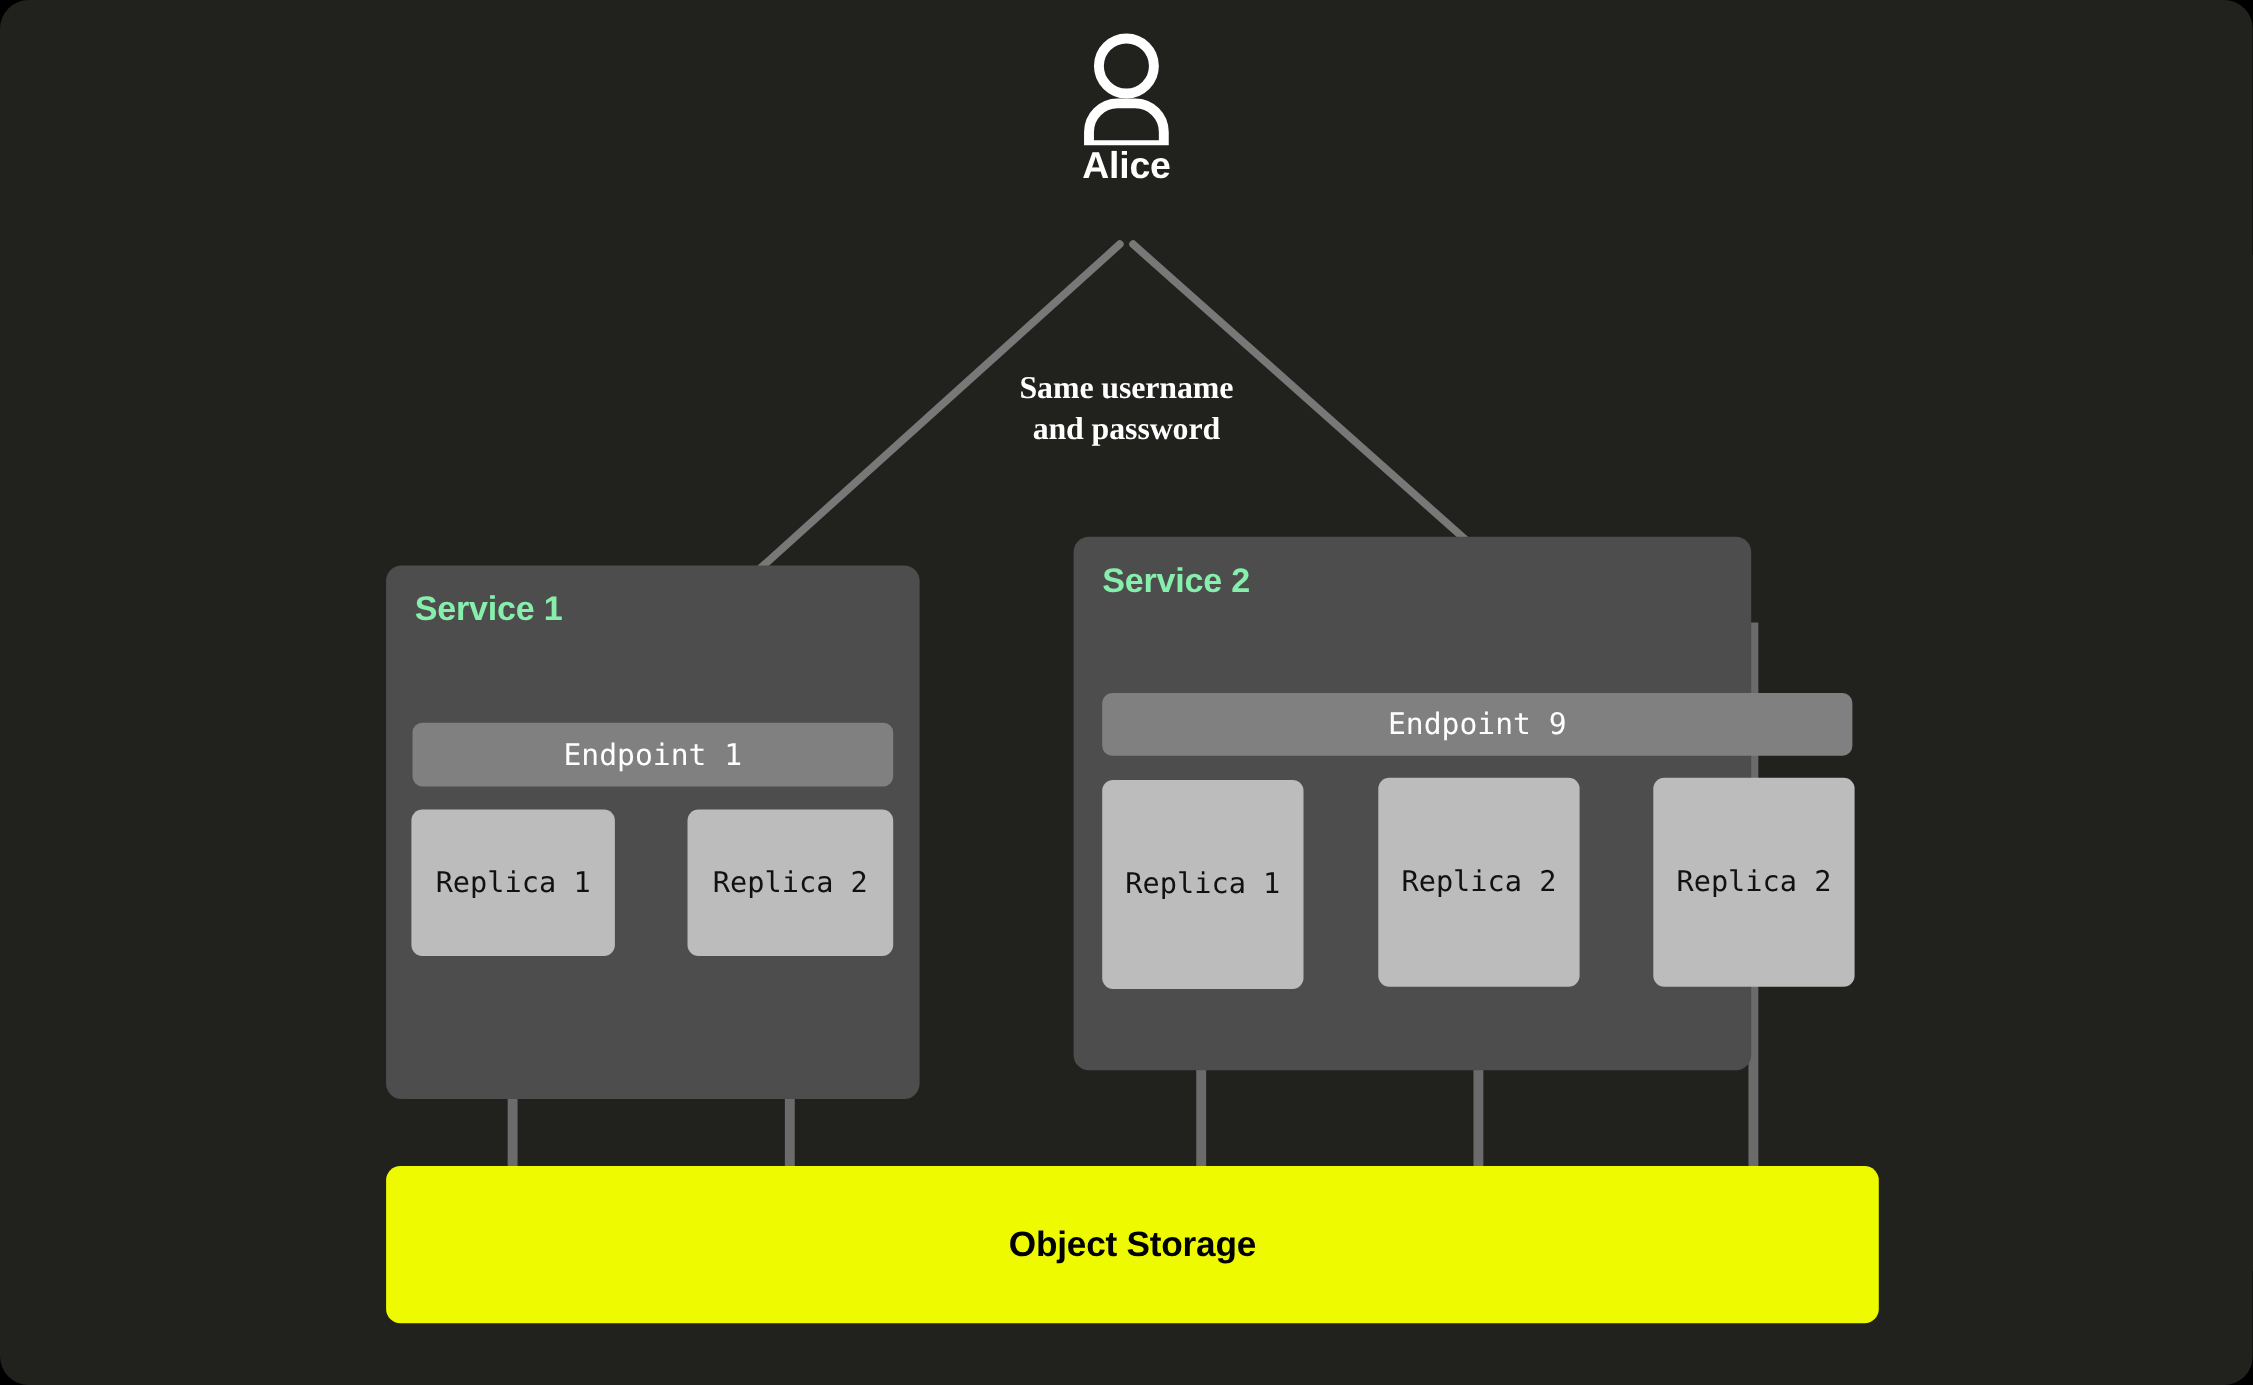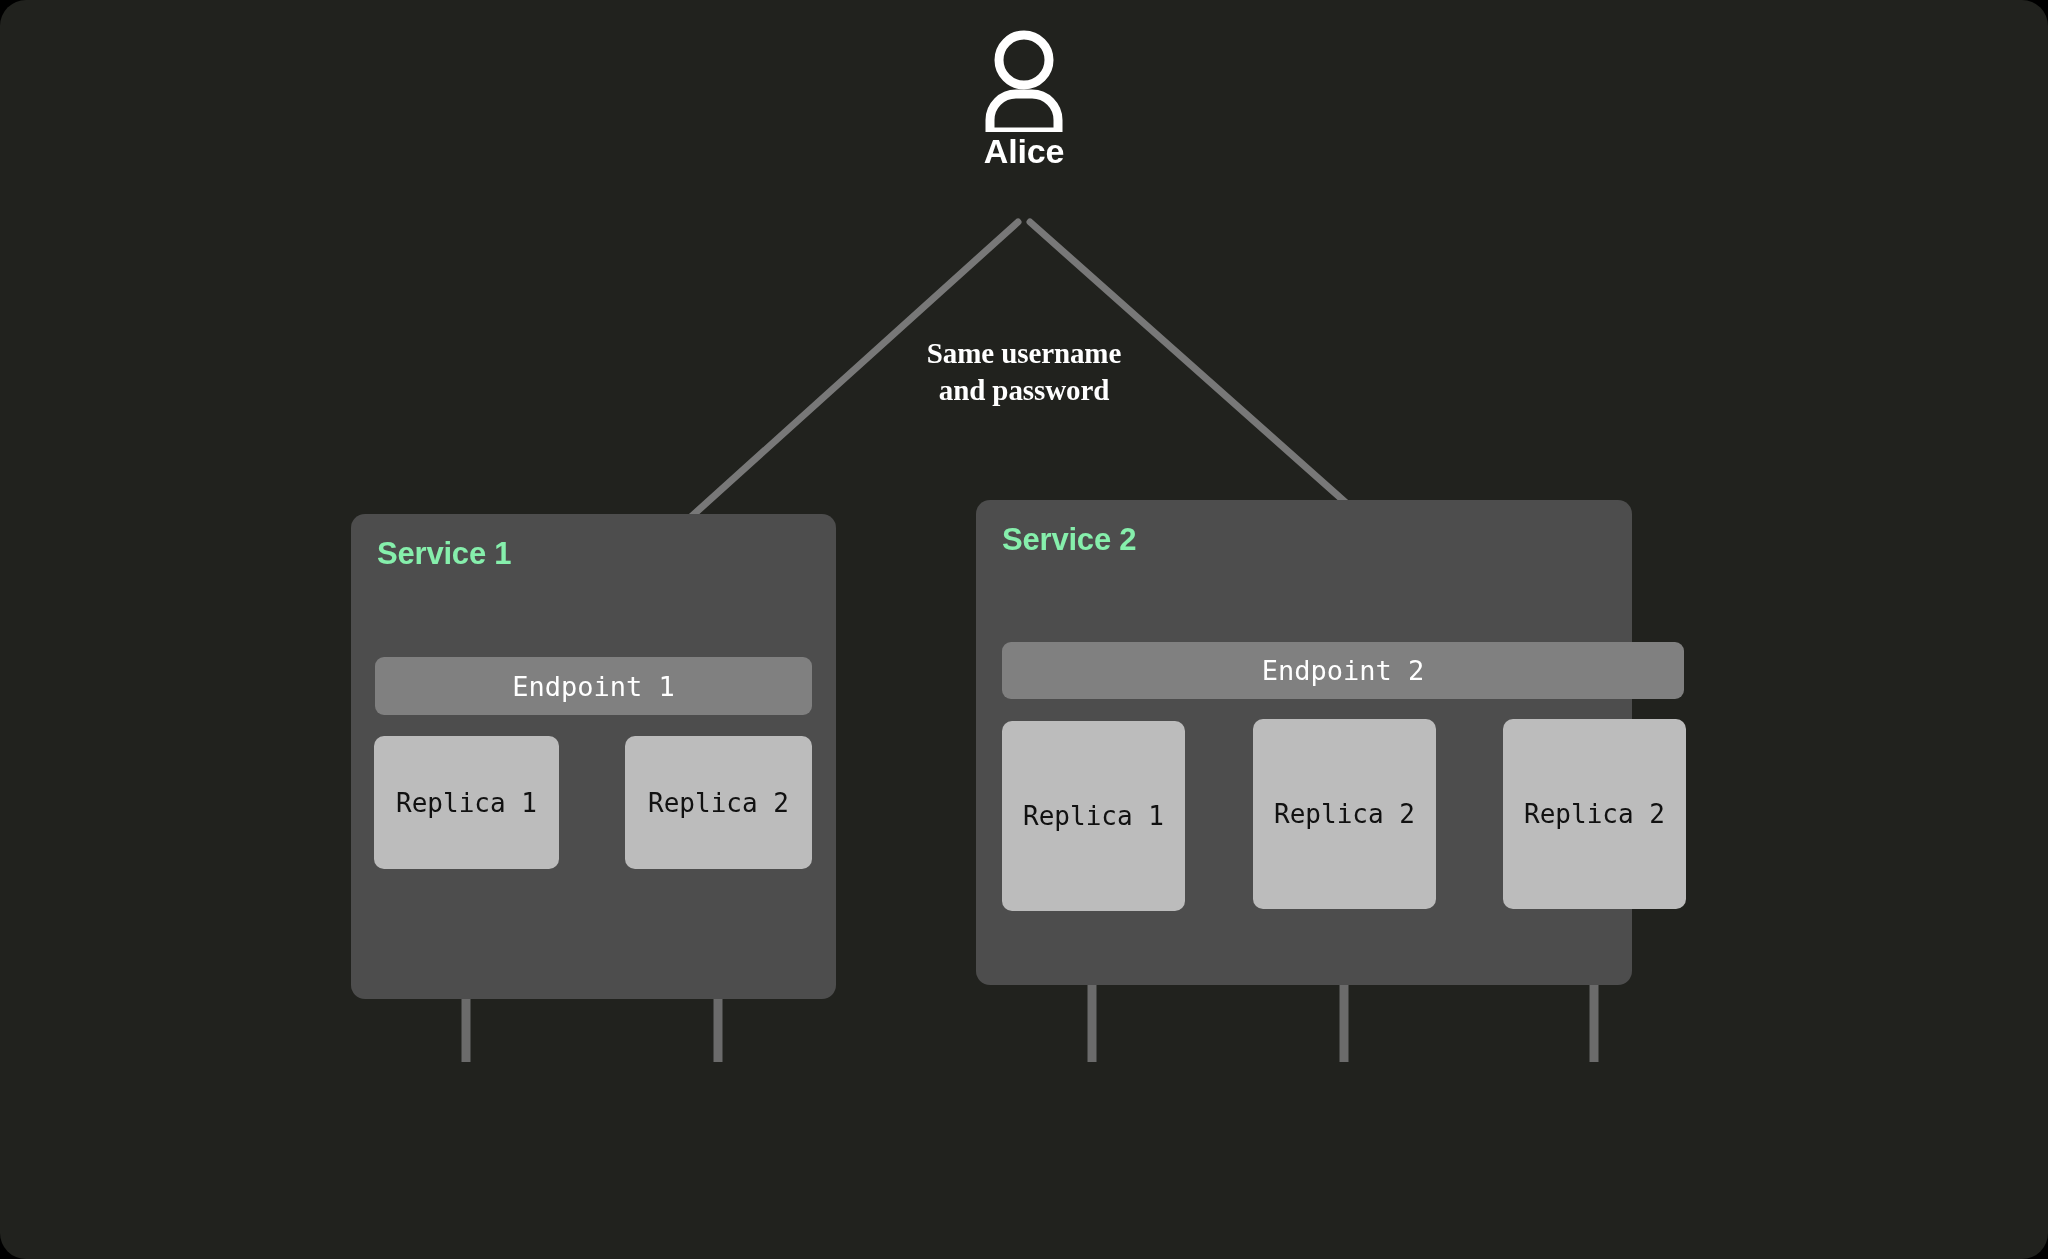--- a/index.html
+++ b/index.html
@@ -68,21 +68,21 @@
     font-family: Liberation Serif, serif;
   }
 
   
   .service-panel {
     position: absolute;
     background: #4d4d4d;
     border-radius: 14px;
   }
   #service-1 { left: 351px; top: 514px; width: 485px; height: 485px; }
-  #service-2 { left: 976px; top: 500px; width: 616px; height: 485px; padding-left: 40px; }
+  #service-2 { left: 976px; top: 488px; width: 616px; height: 485px; }
 
   .service-title {
     position: absolute;
     left: 26px;
     top: 22px;
     font-size: 31px;
     font-weight: bold;
     color: #86efac;
     letter-spacing: -0.2px;
   }
@@ -191,20 +191,23 @@
 
   <div class="service-panel" id="service-1">
     <div class="service-title">Service 1</div>
     <div class="endpoint-bar" id="endpoint-1">Endpoint 1</div>
     <div class="replica-box" id="s1-replica-1">Replica 1</div>
     <div class="replica-box" id="s1-replica-2">Replica 2</div>
   </div>
 
   <div class="service-panel" id="service-2">
     <div class="service-title">Service 2</div>
-    <div class="endpoint-bar" id="endpoint-2">Endpoint 2</div>
+    <div class="endpoint-bar" id="endpoint-2">Endpoint 9</div>
     <div class="replica-box" id="s2-replica-1">Replica 1</div>
     <div class="replica-box" id="s2-replica-2">Replica 2</div>
     <div class="replica-box" id="s2-replica-3">Replica 2</div>
   </div>
 
+  <div id="object-storage">
+    <span class="storage-label">Object Storage</span>
+  </div>
 
 </div>
 
 </body></html>

